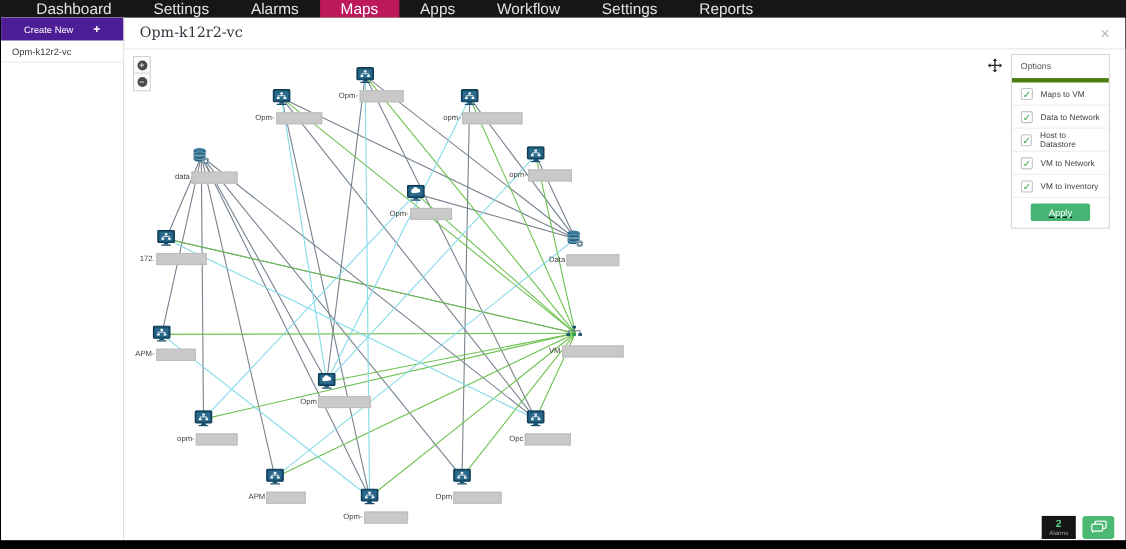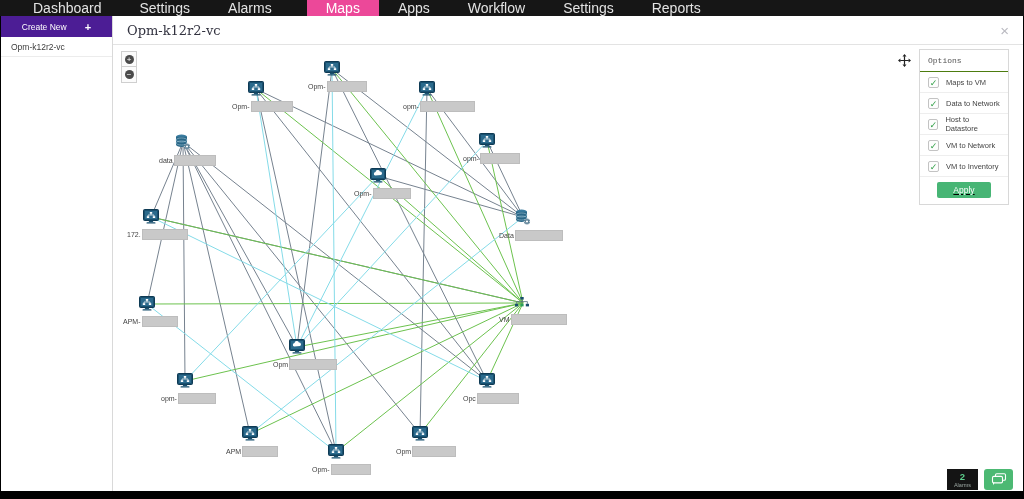--- a/index.html
+++ b/index.html
@@ -2,21 +2,21 @@
 <html><head>
 <meta charset="utf-8">
 <style>
   * { margin:0; padding:0; box-sizing:border-box; }
   body { width:1024px; height:499px; font-family:"Liberation Sans", sans-serif; background:#000; overflow:hidden; }
   .frame { position:relative; width:1024px; height:499px; background:#000; }
 
   
   .topnav { position:absolute; top:0; left:0; width:100%; height:16px; background:#161616; display:flex; align-items:stretch; padding-left:14px; }
   .tab { color:#e3e3e3; font-size:14px; line-height:16px; padding:0 19px; cursor:pointer; }
-  .tab.active { background:#ec4899; color:#fff;margin-left:16px; }
+  .tab.active { background:#be185d; color:#fff; }
 
   
   .content { position:absolute; top:16px; left:1px; right:1px; bottom:8px; background:#fff; display:flex; }
 
   
   .sidebar { width:112px; background:#fff; border-right:1px solid #d9d9d9; }
   .create-btn { height:21px; background:#4c1d95; color:#fff; font-size:8.5px; display:flex; align-items:center; justify-content:center; gap:18px; cursor:pointer; }
   .create-plus { font-size:11px; font-weight:bold; }
   .side-item { height:20px; line-height:20px; padding-left:10px; font-size:8.5px; color:#3c3c3c; border-bottom:1px solid #ececec; background:#fff; cursor:pointer; }
 
@@ -38,21 +38,21 @@
   
   .node { position:absolute; z-index:3; }
   .nicon { display:block; }
   .nlab { display:flex; align-items:center; margin-left:-15px; margin-top:1px; white-space:nowrap; }
   .ntext { font-size:7px; color:#3f3f3f; margin-right:1px; }
   .nbox { height:11px; background:#c9c9c9; border:1px solid #bdbdbd; display:inline-block; }
 
   
   .move-icon { position:absolute; right:112px; top:8px; z-index:6; cursor:grab; }
   .options { position:absolute; right:14px; top:4px; width:90px; background:#fff; border:1px solid #d8d8d8; z-index:6; }
-  .opt-title { font-size:8px; color:#555; padding:6px 8px; border-bottom:1px solid #4d7c0f;font-family:Liberation Mono, monospace; }
+  .opt-title { font-size:8px; color:#555; padding:6px 8px; border-bottom:4px solid #4d7c0f; }
   .optrow { display:flex; align-items:center; gap:7px; padding:0 8px; height:21px; border-bottom:1px solid #eee; }
   .cb { width:11px; height:11px; border:1px solid #c3c3c3; border-radius:2px; background:#fdfdfd; font-size:9px; line-height:10px; text-align:center; color:#2f9e44; cursor:pointer; }
   .cblabel { font-size:7.5px; color:#444; }
   .applyrow { display:flex; justify-content:center; padding:5px 0 6px;text-decoration:underline; }
   .apply-btn { background:#47b575; color:#fff; border:none; font-size:8.5px; padding:3px 16px; border-radius:2px; cursor:pointer; font-family:"Liberation Sans", sans-serif; }
 
   
   .foot { position:absolute; right:10px; bottom:1px; display:flex; gap:6px; z-index:7; }
   .alarm-badge { width:31px; height:21px; background:#141414; display:flex; flex-direction:column; align-items:center; justify-content:center; cursor:pointer; }
   .alarm-count { color:#5dd08d; font-size:9.5px; font-weight:bold; line-height:10px; }

